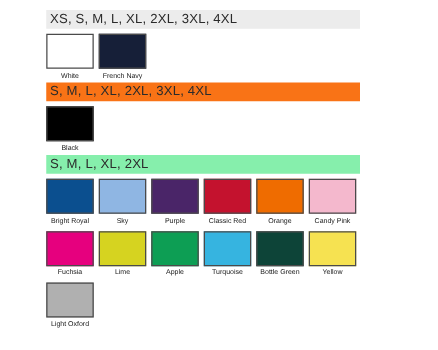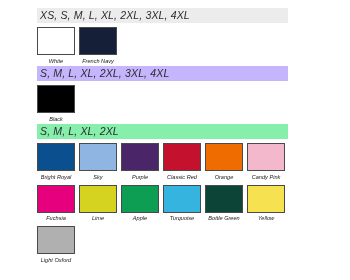--- a/index.html
+++ b/index.html
@@ -12,21 +12,20 @@
     background: #ffffff;
     font-family: "Liberation Sans", sans-serif;
     overflow: hidden;
     position: relative;
   }
   #sheet {
     position: absolute;
     left: 0; top: 0;
     width: 323px;
     height: 280px;
-    font-style: italic;
   }
   .group {
     position: absolute;
     left: 37px;
     width: 251px;
   }
   .size-bar {
     background: #ececec;
     color: #2b2b2b;
     font-size: 10.5px;
@@ -88,21 +87,21 @@
             <div class="cname">White</div>
           </div>
           <div class="cell">
             <div class="swatch" style="background: rgb(22, 31, 56); border-color: rgb(74, 74, 74);"></div>
             <div class="cname">French Navy</div>
           </div>
         </div>
       </div>
     </div>
     <div class="group" style="top: 66px;">
-      <div class="size-bar" style="background: #c4b5fd;">S, M, L, XL, 2XL, 3XL, 4XL</div>
+      <div class="size-bar" style="background: #f97316;">S, M, L, XL, 2XL, 3XL, 4XL</div>
       <div class="rows">
         <div class="row">
           <div class="cell">
             <div class="swatch" style="background: rgb(0, 0, 0); border-color: rgb(74, 74, 74);"></div>
             <div class="cname">Black</div>
           </div>
         </div>
       </div>
     </div>
     <div class="group" style="top: 124px;">

